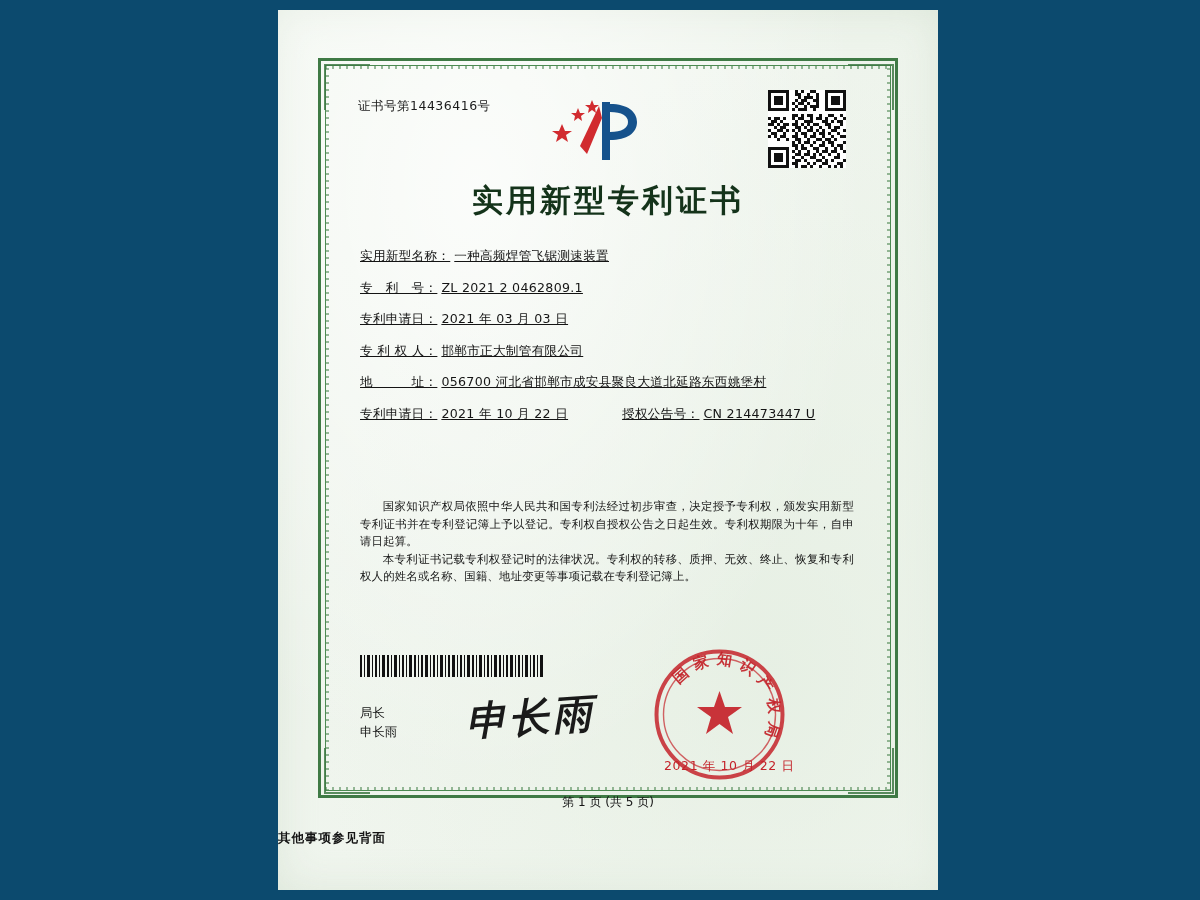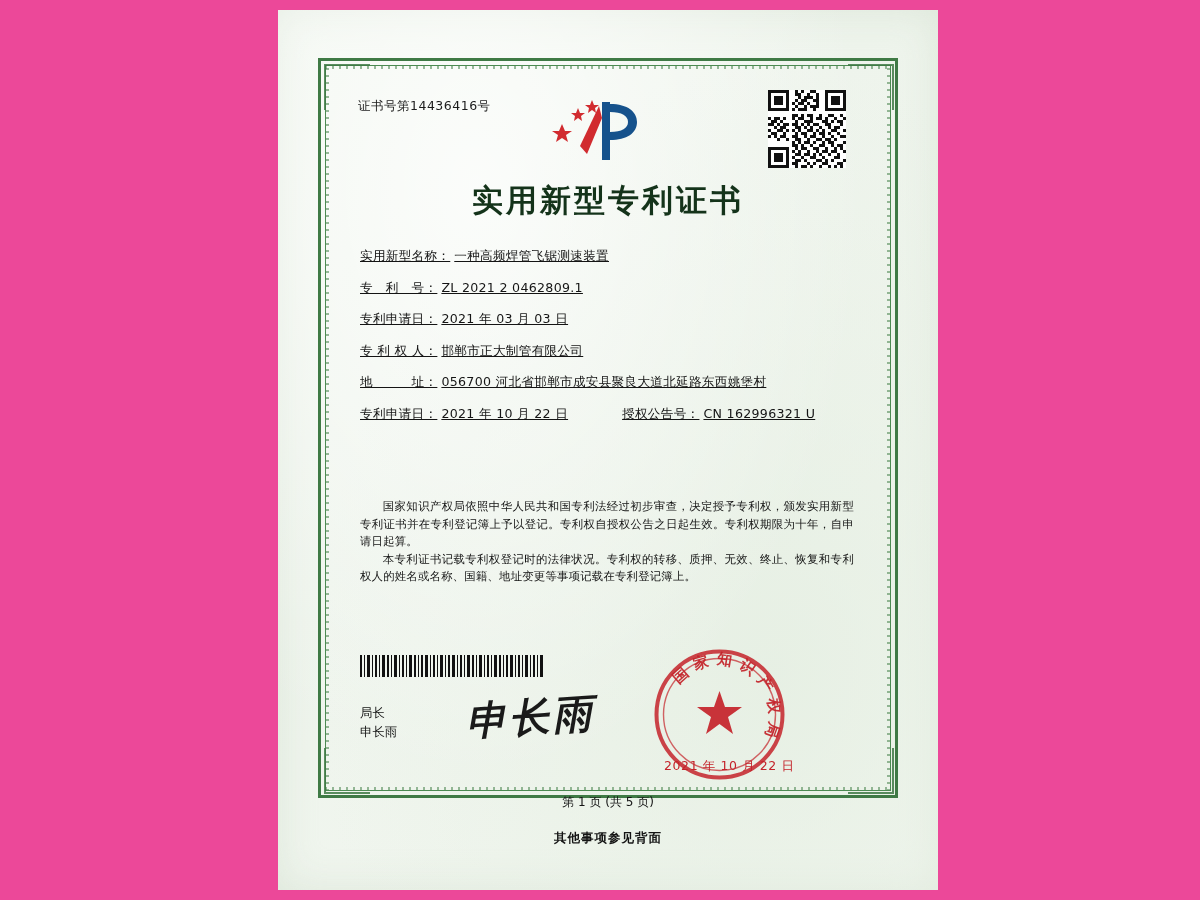--- a/index.html
+++ b/index.html
@@ -10,21 +10,21 @@
   body {
     width: 1200px;
     height: 900px;
     font-family: "Liberation Sans", sans-serif;
     overflow: hidden;
   }
   .page {
     position: relative;
     width: 1200px;
     height: 900px;
-    background: #ec4899;
+    background: #0c4a6e;
   }
   
   .sheet {
     position: absolute;
     left: 278px;
     top: 10px;
     width: 660px;
     height: 880px;
     background: linear-gradient(135deg, #f2f7f0 0%, #eef4ec 40%, #f4f8f2 100%);
     box-shadow: inset 0 0 40px rgba(200,215,195,0.45);
@@ -230,21 +230,21 @@
     text-align: center;
     font-family: "DejaVu Sans", sans-serif;
     font-size: 12px;
     color: #141414;
   }
   .back-note {
     position: absolute;
     left: 0;
     right: 0;
     top: 820px;
-    text-align: center;
+    text-align: left;
     font-family: "DejaVu Sans", sans-serif;
     font-size: 12.5px;
     font-weight: bold;
     color: #141414;
     letter-spacing: 1px;
   }
 </style>
 </head>
 <body>
 
@@ -473,21 +473,21 @@
       </div>
       <div class="field-row">
         <span class="field-label">地　　　址：</span>
         <span class="field-value">056700 河北省邯郸市成安县聚良大道北延路东西姚堡村</span>
       </div>
       <div class="field-row dual">
         <span class="field-label">专利申请日：</span>
         <span class="field-value">2021 年 10 月 22 日</span>
         <span class="gap"></span>
         <span class="field-label">授权公告号：</span>
-        <span class="field-value">CN 162996321 U</span>
+        <span class="field-value">CN 214473447 U</span>
       </div>
     </div>
 
     <div class="para">
       <p>国家知识产权局依照中华人民共和国专利法经过初步审查，决定授予专利权，颁发实用新型专利证书并在专利登记簿上予以登记。专利权自授权公告之日起生效。专利权期限为十年，自申请日起算。</p>
       <p>本专利证书记载专利权登记时的法律状况。专利权的转移、质押、无效、终止、恢复和专利权人的姓名或名称、国籍、地址变更等事项记载在专利登记簿上。</p>
     </div>
 
     <div class="barcode">
       <svg width="185" height="22" viewBox="0 0 185 22" xmlns="http://www.w3.org/2000/svg" shape-rendering="crispEdges">

